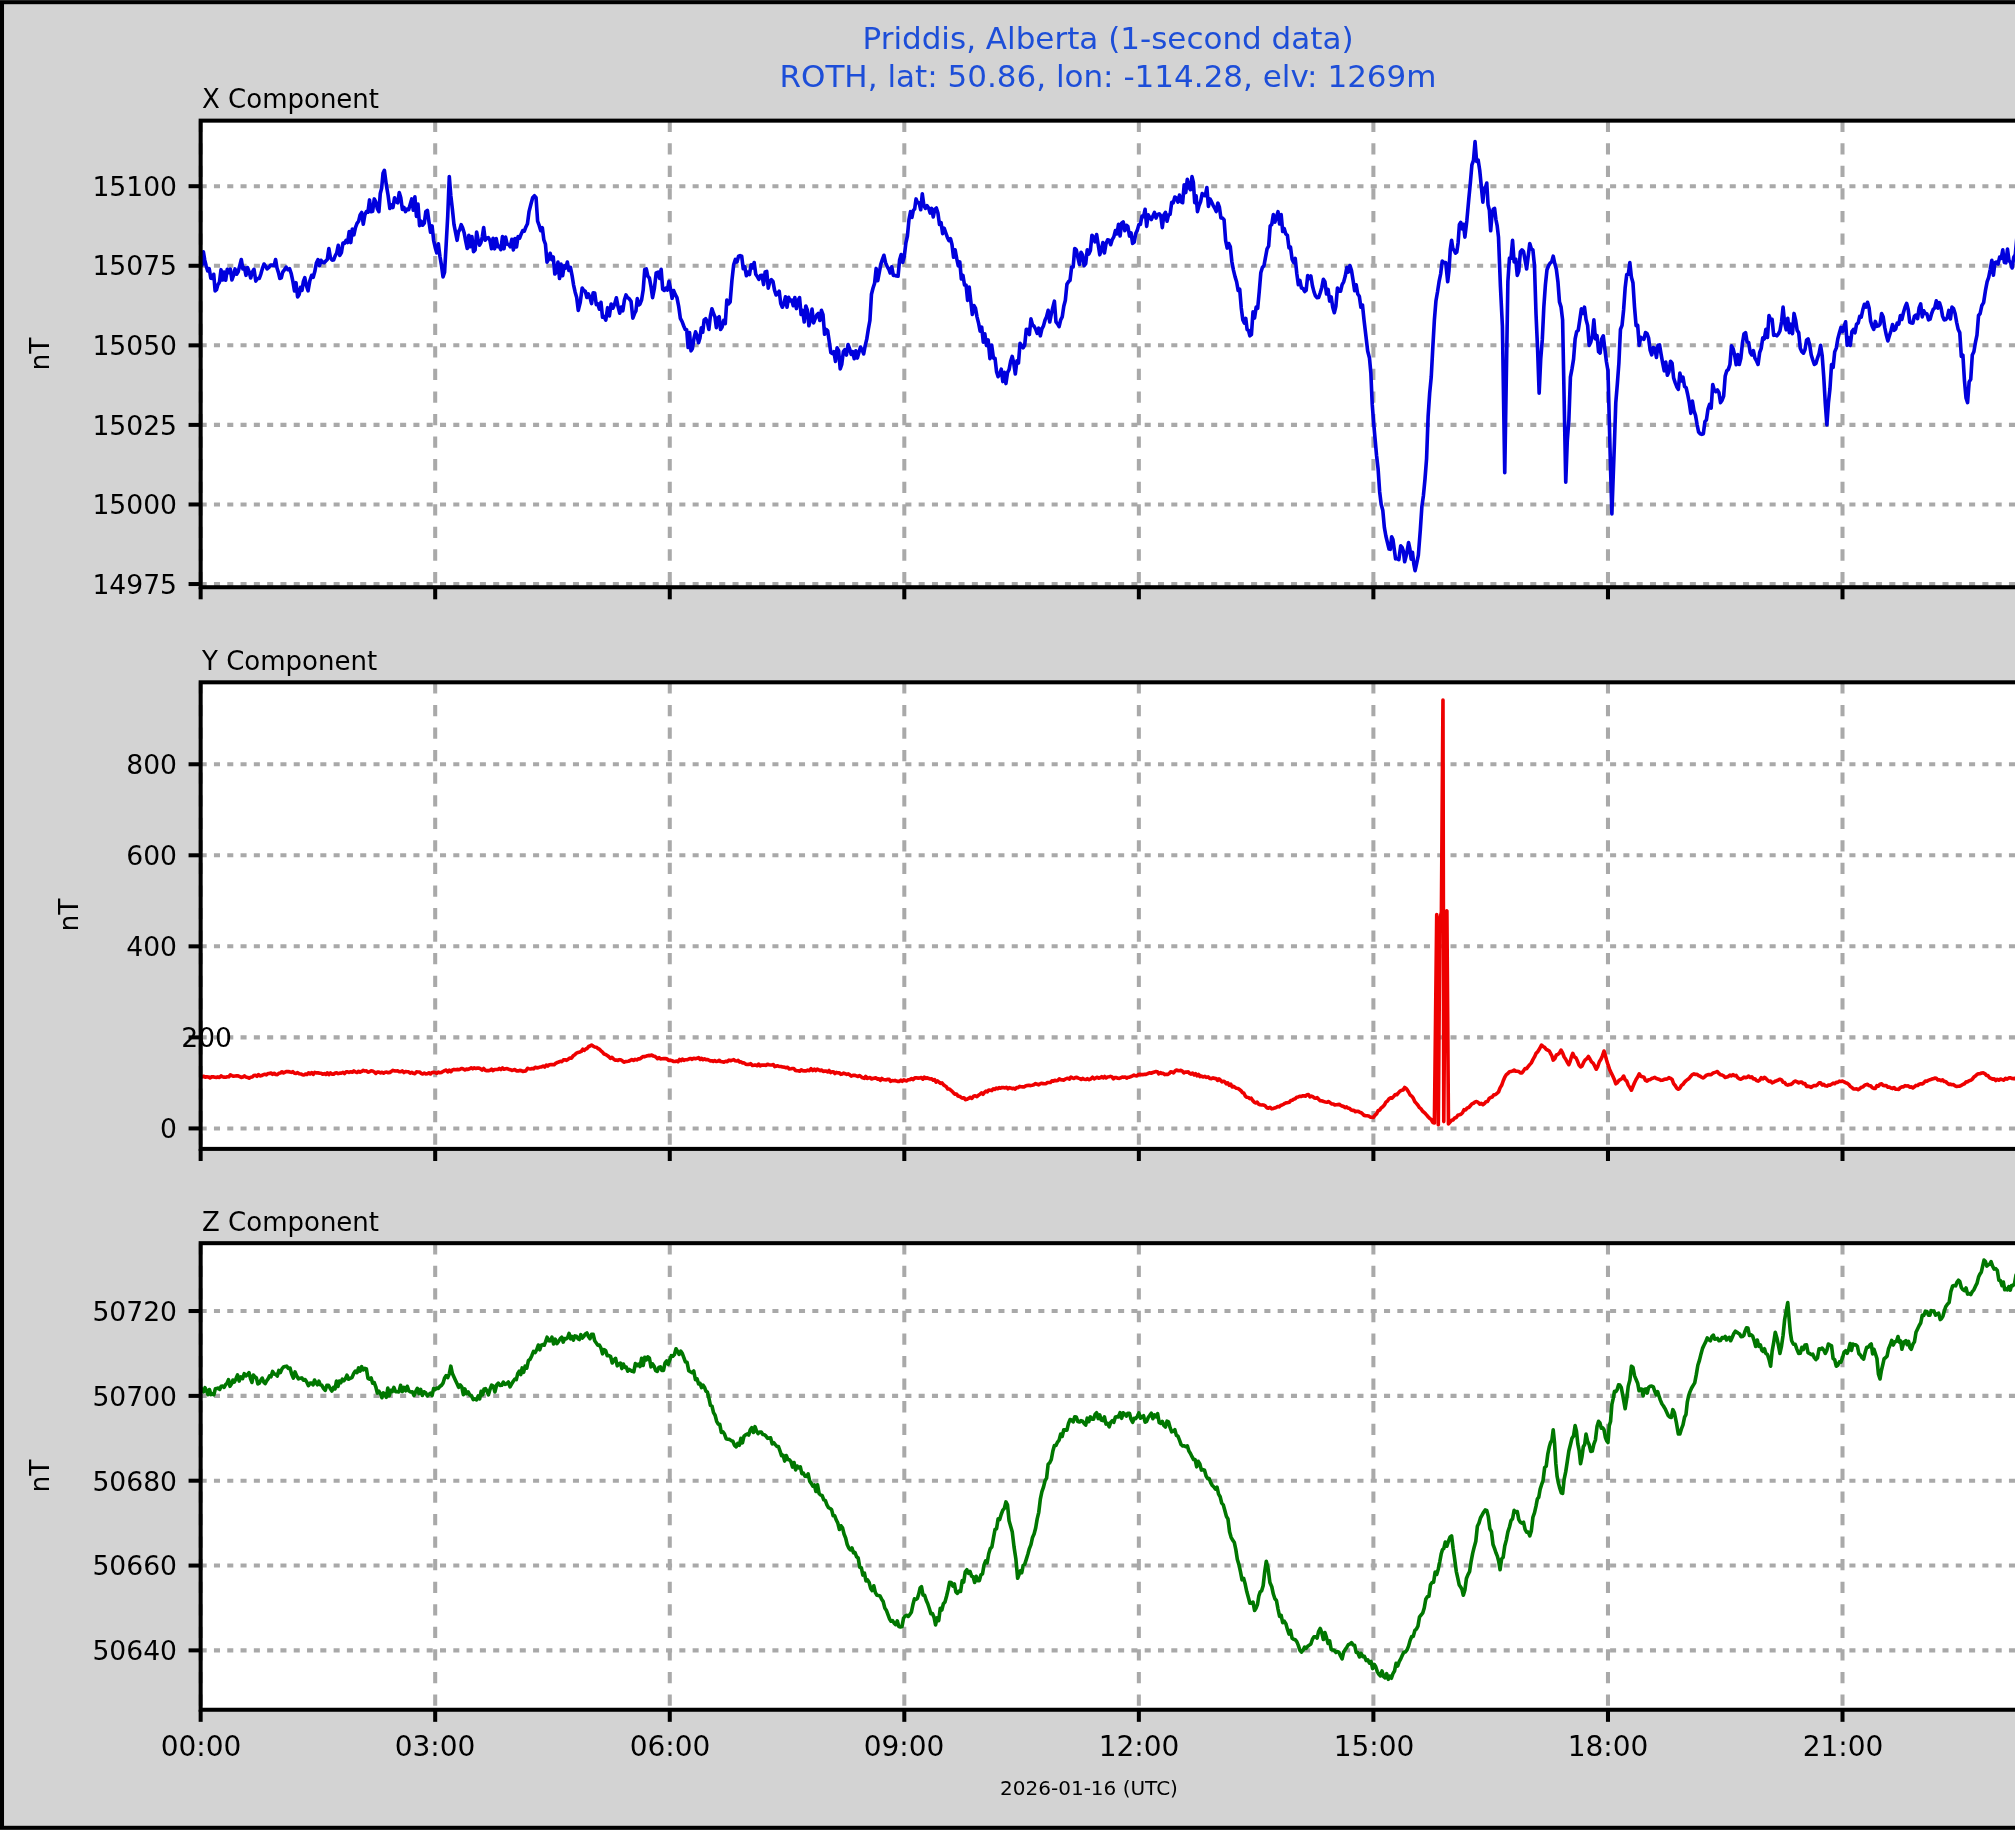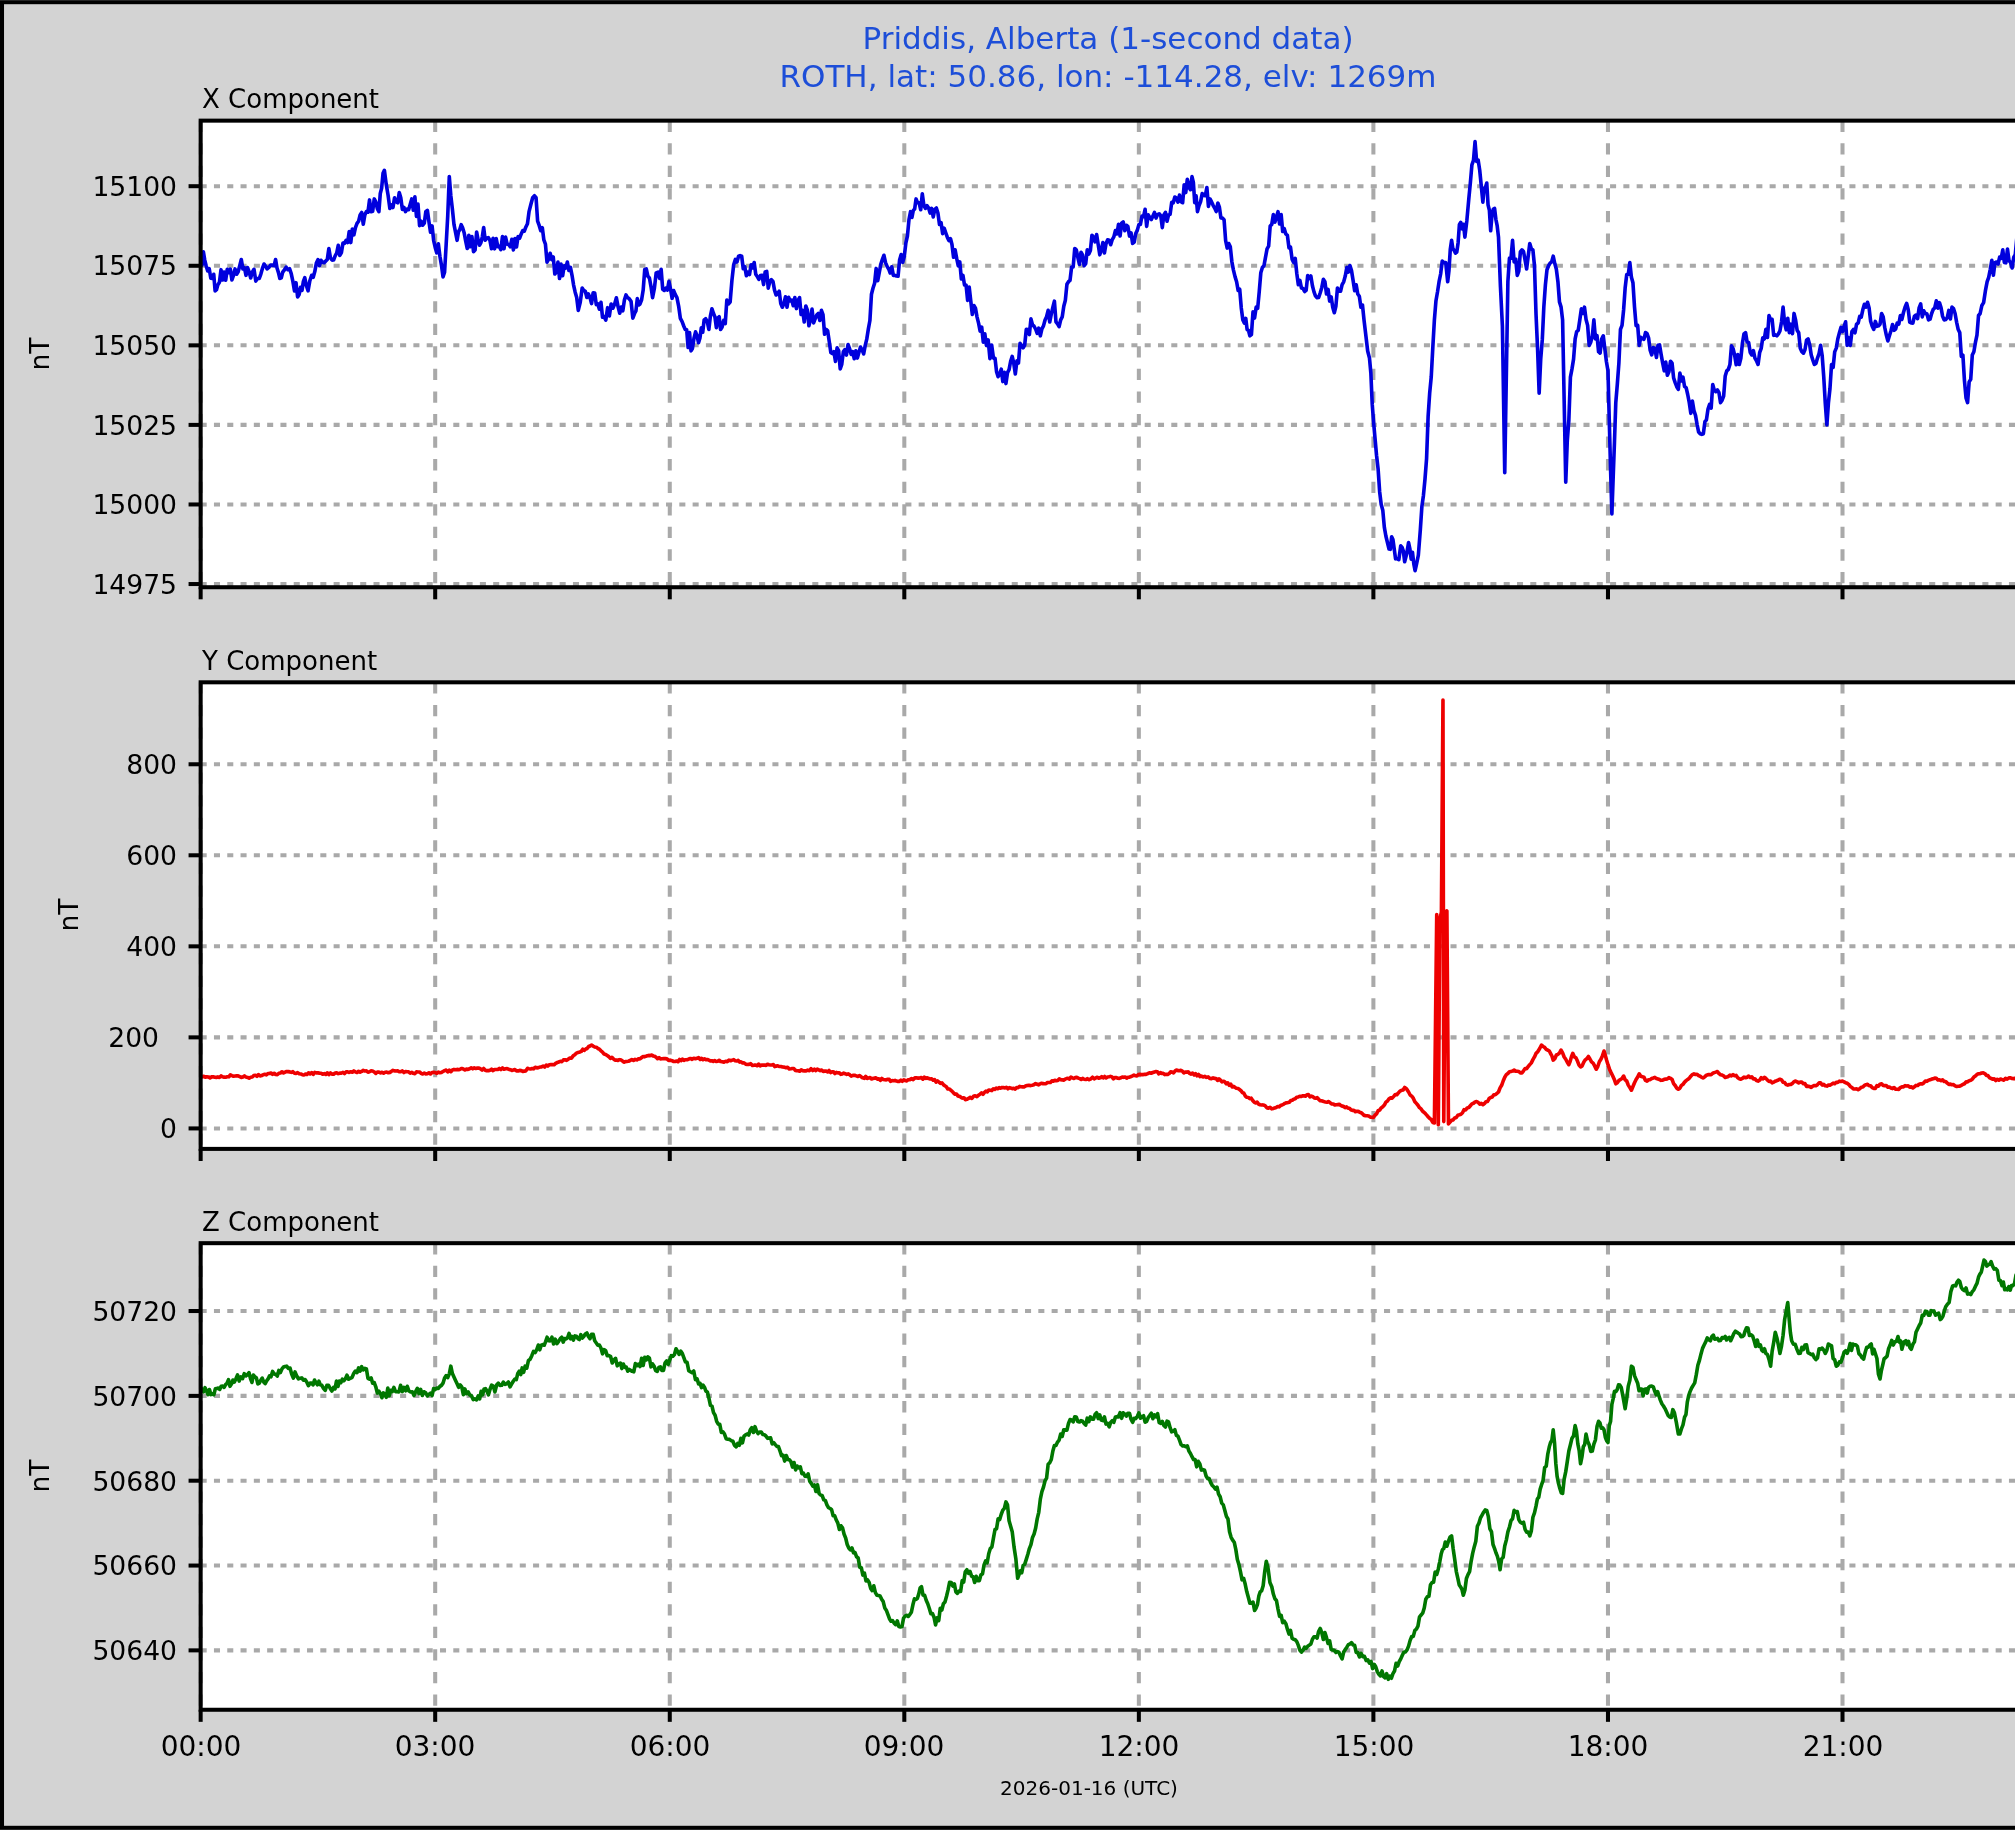--- a/index.html
+++ b/index.html
@@ -159,21 +159,21 @@
   <div class="xlab" style="top:1776px;">2026-01-16 (UTC)</div>
 
   <div id="tick-labels">
       <div class="ytick-label" style="right: 1921px; top: 569px; margin-left: 10px;">14975</div>
       <div class="ytick-label" style="right: 1921px; top: 489px;">15000</div>
       <div class="ytick-label" style="right: 1921px; top: 410px;">15025</div>
       <div class="ytick-label" style="right: 1921px; top: 330px;">15050</div>
       <div class="ytick-label" style="right: 1921px; top: 250px;">15075</div>
       <div class="ytick-label" style="right: 1921px; top: 171px; margin-left: 13px;">15100</div>
       <div class="ytick-label" style="right: 1921px; top: 1113px;">0</div>
-      <div class="ytick-label" style="right: 1939px; top: 1022px;">200</div>
+      <div class="ytick-label" style="right: 1866px; top: 1022px;">200</div>
       <div class="ytick-label" style="right: 1921px; top: 931px;">400</div>
       <div class="ytick-label" style="right: 1921px; top: 840px;">600</div>
       <div class="ytick-label" style="right: 1921px; top: 749px;">800</div>
       <div class="ytick-label" style="right: 1921px; top: 1635px;">50640</div>
       <div class="ytick-label" style="right: 1921px; top: 1550px;">50660</div>
       <div class="ytick-label" style="right: 1921px; top: 1466px;">50680</div>
       <div class="ytick-label" style="right: 1921px; top: 1381px;">50700</div>
       <div class="ytick-label" style="right: 1921px; top: 1296px;">50720</div>
       <div class="xtick-label" style="left: 201px; top: 1731px;">00:00</div>
       <div class="xtick-label" style="left: 435px; top: 1731px;">03:00</div>

